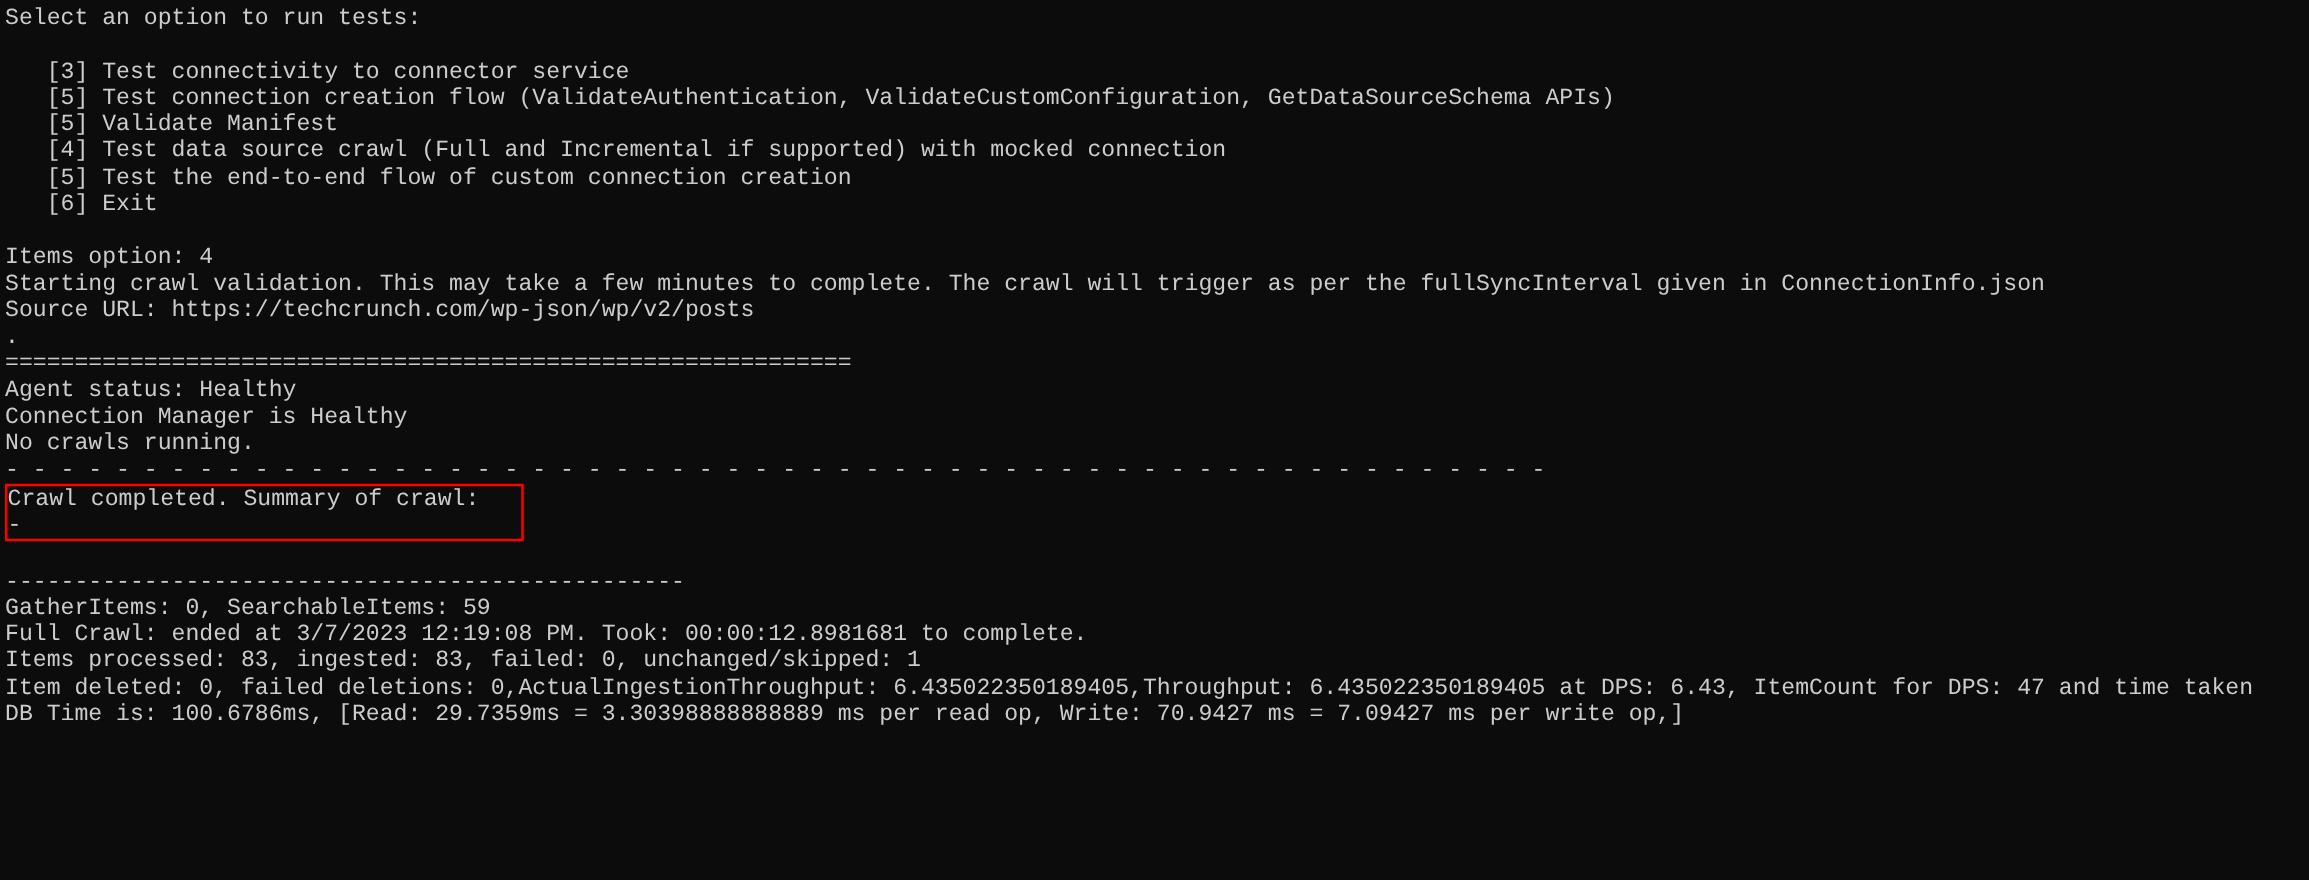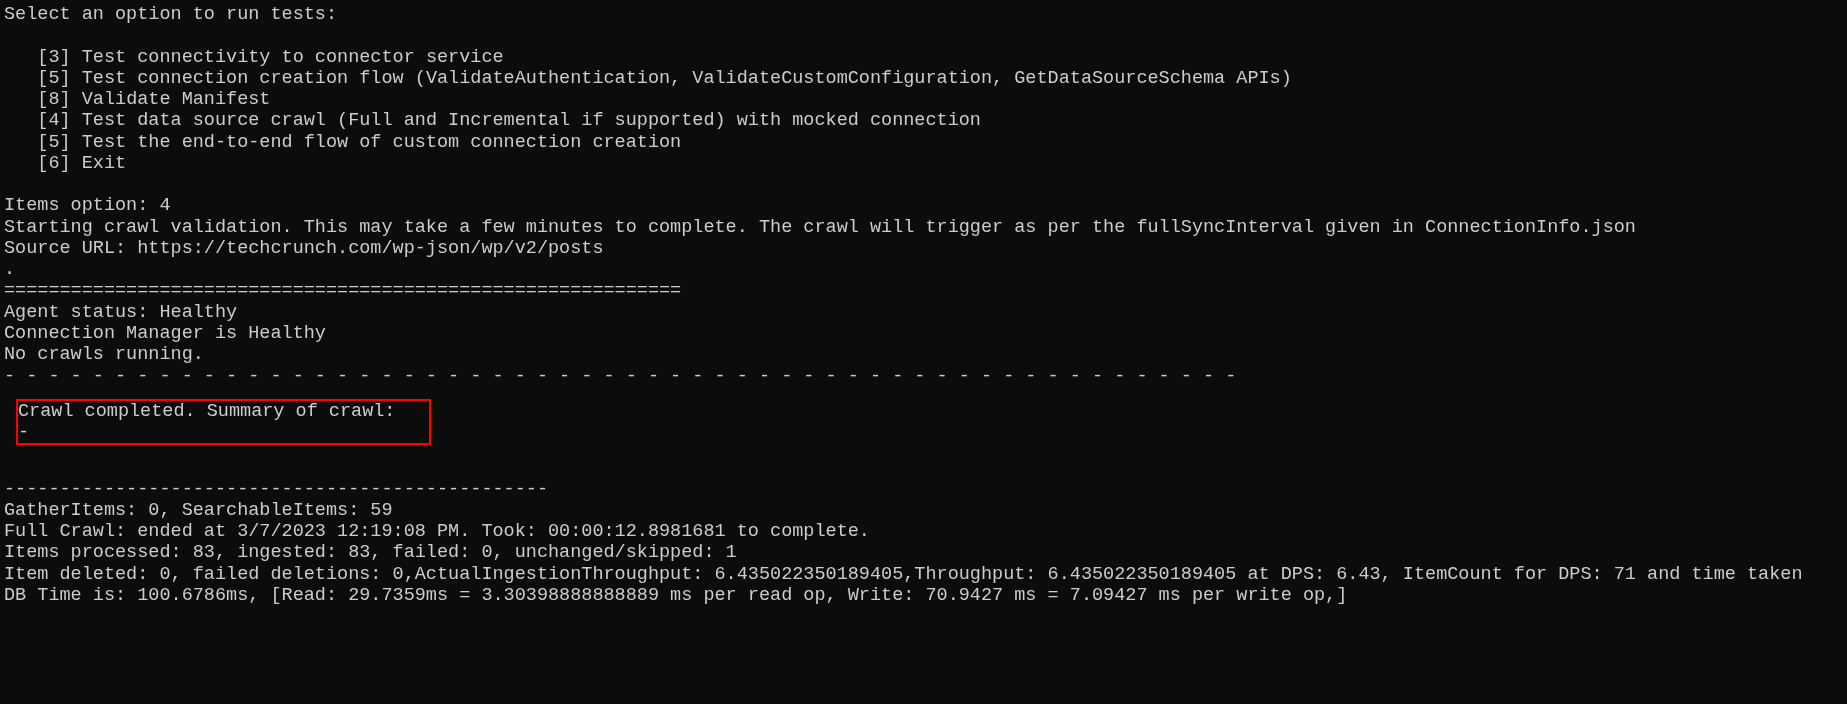--- a/index.html
+++ b/index.html
@@ -10,47 +10,47 @@
       font-family: Consolas, 'Courier New', monospace;
       font-size: 18.5px;
       line-height: 1.15;
       white-space: pre;
       overflow-x: hidden;
     }
     .highlight-box {
       border: 2px solid #ff0000;
       display: inline-block;
       padding: 0;
-      margin: 12px;
+      margin: 0;
     }
   </style>
 </head>
 <body><span>Select an option to run tests:</span>
 
    <span>[3] Test connectivity to connector service</span>
    <span>[5] Test connection creation flow (ValidateAuthentication, ValidateCustomConfiguration, GetDataSourceSchema APIs)</span>
-   <span>[8] Validate Manifest</span>
+   <span>[5] Validate Manifest</span>
    <span>[4] Test data source crawl (Full and Incremental if supported) with mocked connection</span>
    <span>[5] Test the end-to-end flow of custom connection creation</span>
    <span>[6] Exit</span>
 
 <span>Items option:</span> <span>4</span>
 <span>Starting crawl validation. This may take a few minutes to complete. The crawl will trigger as per the fullSyncInterval given in ConnectionInfo.json</span>
 <span>Source URL: https://techcrunch.com/wp-json/wp/v2/posts</span>
 <span>.</span>
 <span>=============================================================</span>
 <span>Agent status: Healthy</span>
 <span>Connection Manager is Healthy</span>
 <span>No crawls running.</span>
 <span>- - - - - - - - - - - - - - - - - - - - - - - - - - - - - - - - - - - - - - - - - - - - - - - - - - - - - - - -</span>
 <span class="highlight-box"><span>Crawl completed. Summary of crawl:</span>
 -                                    </span>
 
 <span>-------------------------------------------------</span>
 <span>GatherItems: 0, SearchableItems: 59</span>
 <span>Full Crawl: ended at 3/7/2023 12:19:08 PM. Took: 00:00:12.8981681 to complete.</span>
 <span>Items processed: 83, ingested: 83, failed: 0, unchanged/skipped: 1</span>
-<span>Item deleted: 0, failed deletions: 0,ActualIngestionThroughput: 6.435022350189405,Throughput: 6.435022350189405 at DPS: 6.43, ItemCount for DPS: 71 and time taken</span>
+<span>Item deleted: 0, failed deletions: 0,ActualIngestionThroughput: 6.435022350189405,Throughput: 6.435022350189405 at DPS: 6.43, ItemCount for DPS: 47 and time taken</span>
 <span>DB Time is: 100.6786ms, [Read: 29.7359ms = 3.30398888888889 ms per read op, Write: 70.9427 ms = 7.09427 ms per write op,]</span>
 
 
 
 
 
 </body></html>

